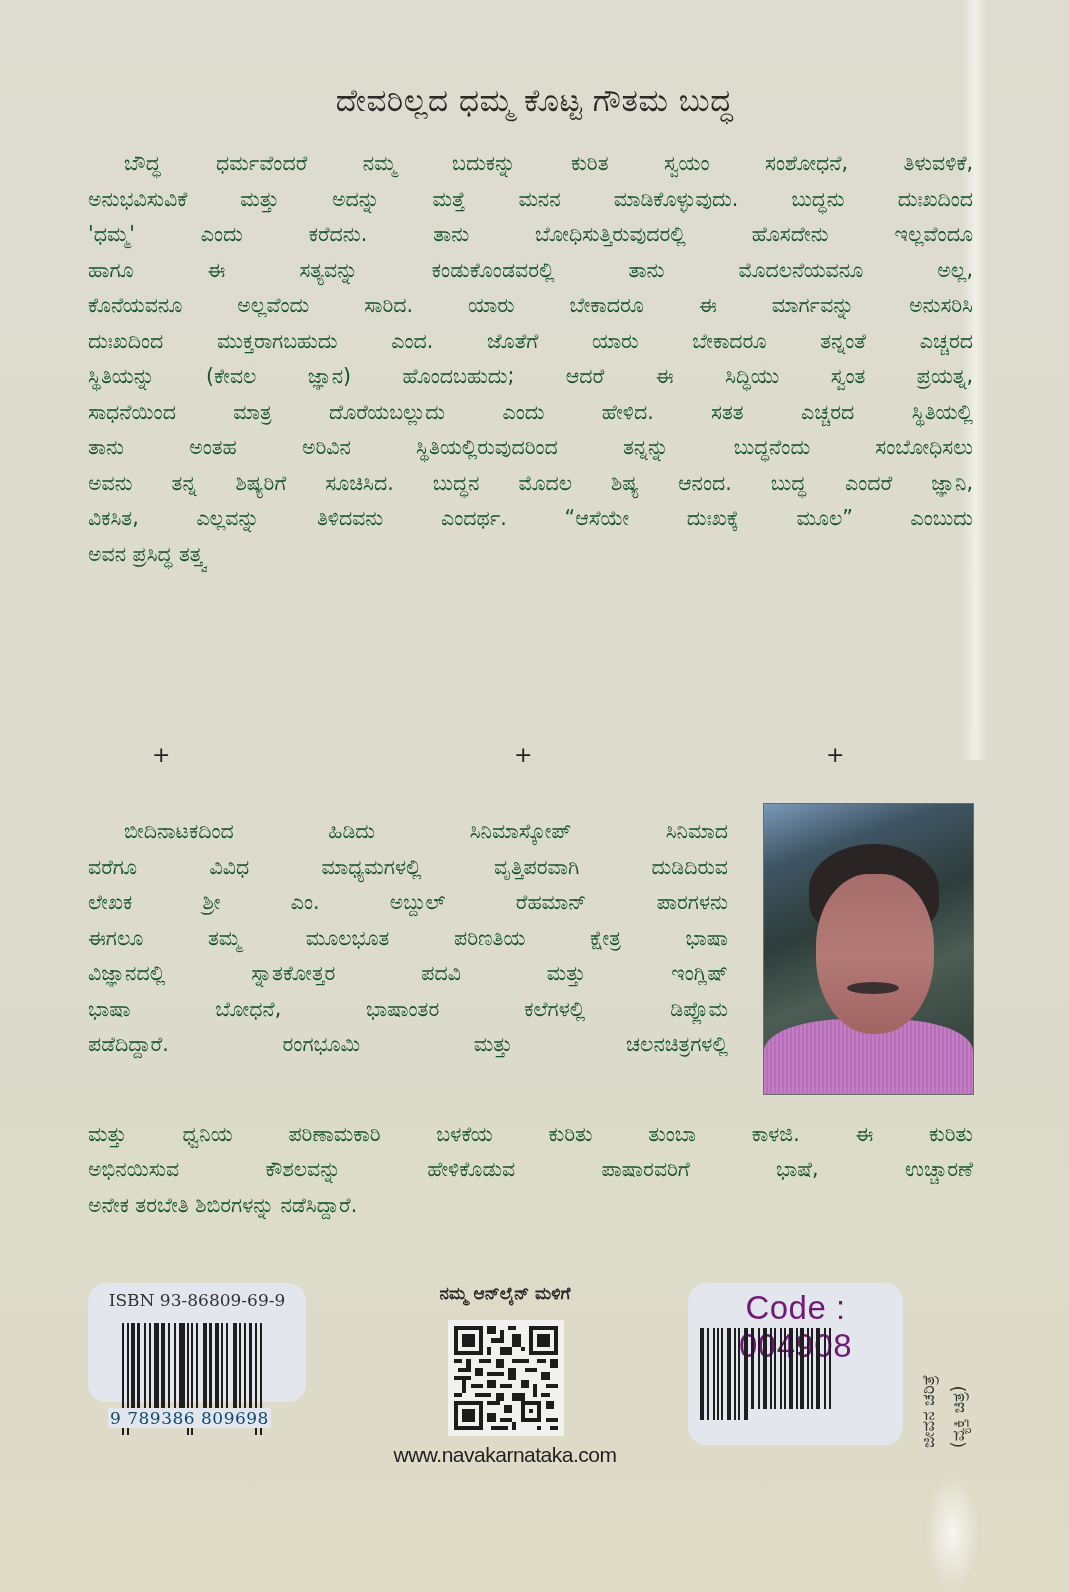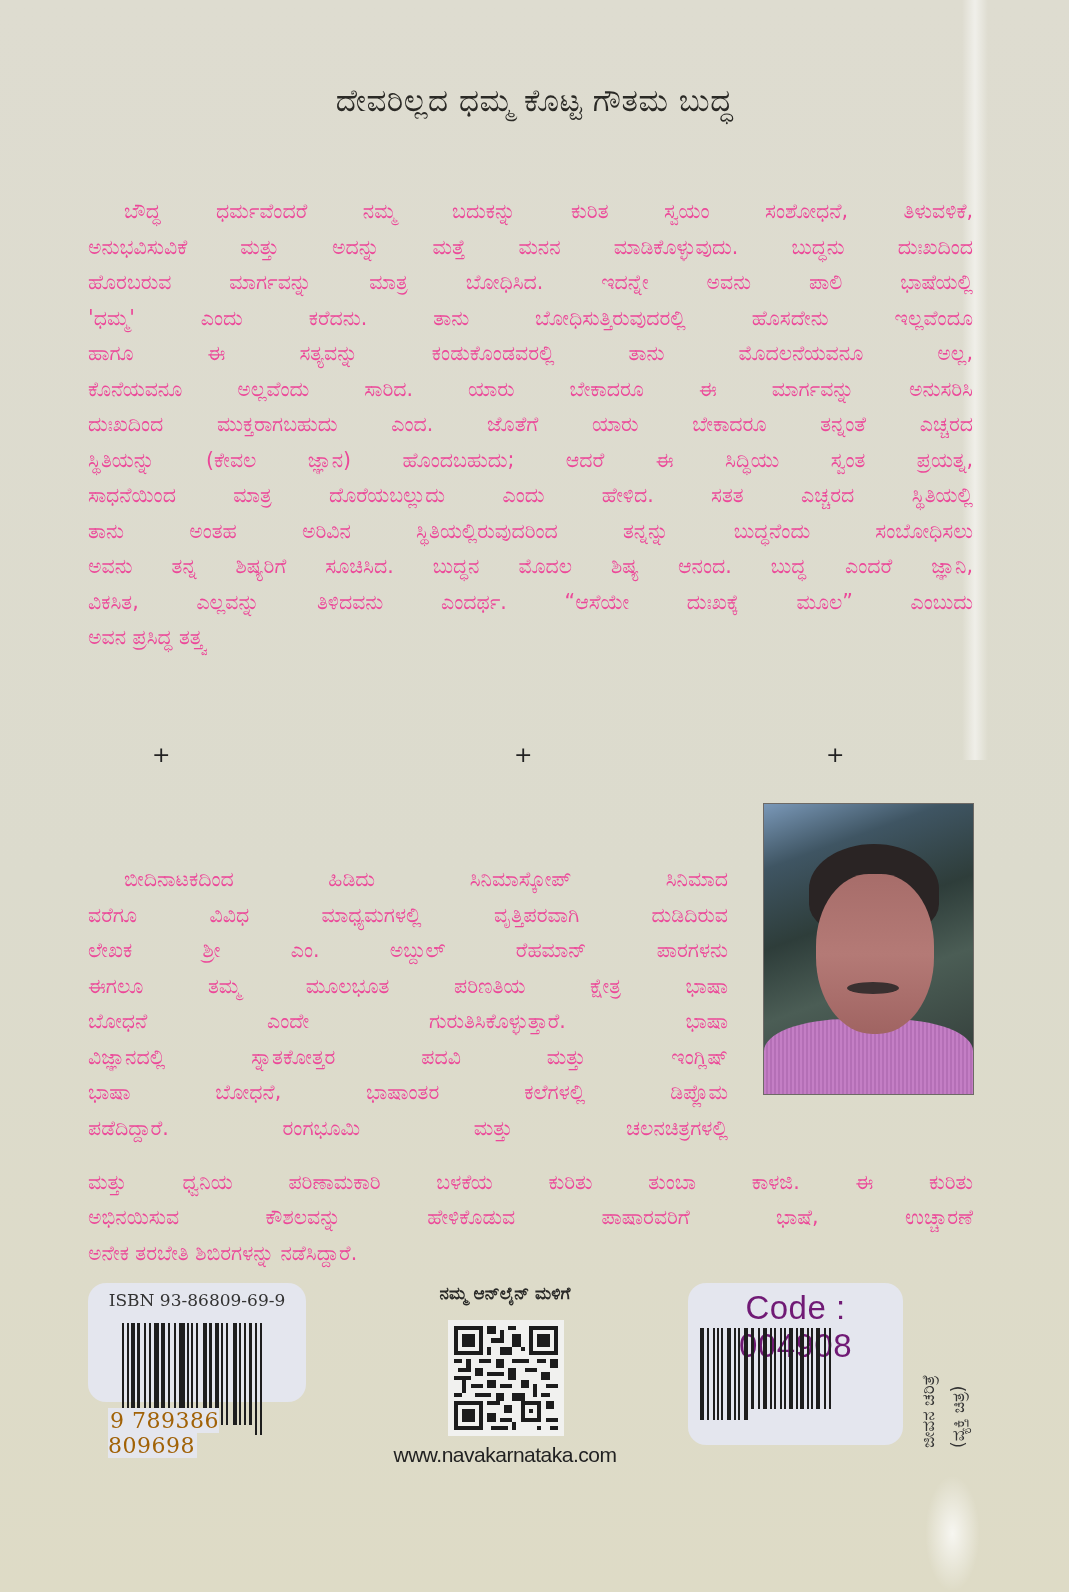--- a/index.html
+++ b/index.html
@@ -17,21 +17,21 @@
     position: absolute; left: 925px; top: 1475px; width: 55px; height: 117px;
     background: radial-gradient(ellipse at center, rgba(255,255,255,0.75) 0%, rgba(255,255,255,0) 70%);
     pointer-events: none;
   }
   .title {
     position: absolute; left: 0; width: 1069px; top: 82px; text-align: center;
     font-size: 31px; letter-spacing: 0.5px; color: #2b2a26;
   }
   .para {
     position: absolute; left: 88px; width: 885px;
-    font-size: 20.5px; line-height: 35.5px; text-align: justify; color: #ec4899; margin-top: 48px;
+    font-size: 20.5px; line-height: 35.5px; text-align: justify; color: #14532d;
   }
   .para .line { display: block; white-space: nowrap; text-align-last: justify; text-align: justify; }
   .para .line.last { text-align-last: left; }
   .indent { padding-left: 36px; }
   .p1 { top: 146px; }
   .ornaments { position: absolute; top: 742px; left: 0; width: 1069px; height: 30px; }
   .orn { position: absolute; font-size: 22px; color: #222; }
   .p2 { top: 814px; width: 640px; }
   .p3 { top: 1080px; width: 885px; }
   .photo {
@@ -44,21 +44,21 @@
   .photo .mustache { position: absolute; left: 83px; top: 178px; width: 52px; height: 12px; border-radius: 50%; background: #3a3030; }
   .photo .shirt { position: absolute; left: 0; top: 215px; width: 209px; height: 80px; background: repeating-linear-gradient(90deg, #c47ec5 0px, #c47ec5 2px, #b46fb6 2px, #b46fb6 4px); border-radius: 40% 40% 0 0; }
   .label {
     position: absolute; background: #e4e6ee; border-radius: 18px;
   }
   .isbn-label { left: 88px; top: 1283px; width: 218px; height: 119px; text-decoration: underline; }
   .isbn-text { position: absolute; top: 7px; left: 0; width: 100%; text-align: center; font-family: "DejaVu Serif", serif; font-size: 17px; color: #333; }
   .barcode { position: absolute; display: flex; align-items: stretch; gap: 0; }
   .barcode span { display: block; background: #1e1e1e; }
   .isbn-bars { left: 34px; top: 40px; height: 102px; width: 180px; }
-  .isbn-num { position: absolute; top: 125px; left: 20px; width: 190px; font-family: "DejaVu Serif", serif; font-size: 22px; color: #a16207; letter-spacing: 0.5px; background: transparent; }
+  .isbn-num { position: absolute; top: 125px; left: 20px; width: 190px; font-family: "DejaVu Serif", serif; font-size: 17px; color: #0c4a6e; letter-spacing: 0.5px; background: transparent; }
   .isbn-num span { background: #e4e6ee; padding: 0 2px; }
   .shop-title { position: absolute; left: 355px; top: 1283px; width: 300px; text-align: center; font-size: 17px; font-weight: bold; color: #2a2a28; }
   .qr { position: absolute; left: 448px; top: 1320px; width: 116px; height: 116px; background: #f1f1ef; padding: 6px; box-sizing: border-box; }
   .qr svg { width: 104px; height: 104px; display: block; }
   .url { position: absolute; left: 355px; top: 1443px; width: 300px; text-align: center; font-family: "Liberation Sans Narrow", "Liberation Sans", sans-serif; font-size: 21px; color: #222; letter-spacing: -0.5px; }
   .code-label { left: 688px; top: 1283px; width: 215px; height: 162px; }
   .code-text { position: absolute; top: 6px; left: 0; width: 100%; text-align: center; font-family: "Liberation Sans", sans-serif; font-size: 33px; color: #701a75; letter-spacing: 0.5px; }
   .code-bars { left: 12px; top: 45px; height: 92px; width: 200px; }
   .price { position: absolute; top: 123px; left: 0; width: 100%; text-align: center; font-family: "Liberation Sans", sans-serif; font-size: 27px; color: #1d1d1d; }
   .price-bg { position: absolute; top: 126px; left: 60px; width: 95px; height: 32px; background: #e4e6ee; }
@@ -76,21 +76,20 @@
 <body>
 
 <div class="glare"></div>
 <div class="glare2"></div>
 
 <div class="title">ದೇವರಿಲ್ಲದ ಧಮ್ಮ ಕೊಟ್ಟ ಗೌತಮ ಬುದ್ಧ</div>
 
 <div class="para p1">
   <span class="line indent">ಬೌದ್ಧ ಧರ್ಮವೆಂದರೆ ನಮ್ಮ ಬದುಕನ್ನು ಕುರಿತ ಸ್ವಯಂ ಸಂಶೋಧನೆ, ತಿಳುವಳಿಕೆ,</span>
   <span class="line">ಅನುಭವಿಸುವಿಕೆ ಮತ್ತು ಅದನ್ನು ಮತ್ತೆ ಮನನ ಮಾಡಿಕೊಳ್ಳುವುದು. ಬುದ್ಧನು ದುಃಖದಿಂದ</span>
-  <span class="line">ಹೊರಬರುವ ಮಾರ್ಗವನ್ನು ಮಾತ್ರ ಬೋಧಿಸಿದ. ಇದನ್ನೇ ಅವನು ಪಾಲಿ ಭಾಷೆಯಲ್ಲಿ</span>
   <span class="line">'ಧಮ್ಮ' ಎಂದು ಕರೆದನು. ತಾನು ಬೋಧಿಸುತ್ತಿರುವುದರಲ್ಲಿ ಹೊಸದೇನು ಇಲ್ಲವೆಂದೂ</span>
   <span class="line">ಹಾಗೂ ಈ ಸತ್ಯವನ್ನು ಕಂಡುಕೊಂಡವರಲ್ಲಿ ತಾನು ಮೊದಲನೆಯವನೂ ಅಲ್ಲ,</span>
   <span class="line">ಕೊನೆಯವನೂ ಅಲ್ಲವೆಂದು ಸಾರಿದ. ಯಾರು ಬೇಕಾದರೂ ಈ ಮಾರ್ಗವನ್ನು ಅನುಸರಿಸಿ</span>
   <span class="line">ದುಃಖದಿಂದ ಮುಕ್ತರಾಗಬಹುದು ಎಂದ. ಜೊತೆಗೆ ಯಾರು ಬೇಕಾದರೂ ತನ್ನಂತೆ ಎಚ್ಚರದ</span>
   <span class="line">ಸ್ಥಿತಿಯನ್ನು (ಕೇವಲ ಜ್ಞಾನ) ಹೊಂದಬಹುದು; ಆದರೆ ಈ ಸಿದ್ಧಿಯು ಸ್ವಂತ ಪ್ರಯತ್ನ,</span>
   <span class="line">ಸಾಧನೆಯಿಂದ ಮಾತ್ರ ದೊರೆಯಬಲ್ಲುದು ಎಂದು ಹೇಳಿದ. ಸತತ ಎಚ್ಚರದ ಸ್ಥಿತಿಯಲ್ಲಿ</span>
   <span class="line">ತಾನು ಅಂತಹ ಅರಿವಿನ ಸ್ಥಿತಿಯಲ್ಲಿರುವುದರಿಂದ ತನ್ನನ್ನು ಬುದ್ಧನೆಂದು ಸಂಬೋಧಿಸಲು</span>
   <span class="line">ಅವನು ತನ್ನ ಶಿಷ್ಯರಿಗೆ ಸೂಚಿಸಿದ. ಬುದ್ಧನ ಮೊದಲ ಶಿಷ್ಯ ಆನಂದ. ಬುದ್ಧ ಎಂದರೆ ಜ್ಞಾನಿ,</span>
   <span class="line">ವಿಕಸಿತ, ಎಲ್ಲವನ್ನು ತಿಳಿದವನು ಎಂದರ್ಥ. “ಆಸೆಯೇ ದುಃಖಕ್ಕೆ ಮೂಲ” ಎಂಬುದು</span>
   <span class="line last">ಅವನ ಪ್ರಸಿದ್ಧ ತತ್ತ್ವ</span>
@@ -100,21 +99,20 @@
   <span class="orn" style="left:152px">+</span>
   <span class="orn" style="left:514px">+</span>
   <span class="orn" style="left:826px">+</span>
 </div>
 
 <div class="para p2">
   <span class="line indent">ಬೀದಿನಾಟಕದಿಂದ ಹಿಡಿದು ಸಿನಿಮಾಸ್ಕೋಪ್ ಸಿನಿಮಾದ</span>
   <span class="line">ವರೆಗೂ ವಿವಿಧ ಮಾಧ್ಯಮಗಳಲ್ಲಿ ವೃತ್ತಿಪರವಾಗಿ ದುಡಿದಿರುವ</span>
   <span class="line">ಲೇಖಕ ಶ್ರೀ ಎಂ. ಅಬ್ದುಲ್ ರೆಹಮಾನ್ ಪಾರಗಳನು</span>
   <span class="line">ಈಗಲೂ ತಮ್ಮ ಮೂಲಭೂತ ಪರಿಣತಿಯ ಕ್ಷೇತ್ರ ಭಾಷಾ</span>
-  <span class="line">ಬೋಧನೆ ಎಂದೇ ಗುರುತಿಸಿಕೊಳ್ಳುತ್ತಾರೆ. ಭಾಷಾ</span>
   <span class="line">ವಿಜ್ಞಾನದಲ್ಲಿ ಸ್ನಾತಕೋತ್ತರ ಪದವಿ ಮತ್ತು ಇಂಗ್ಲಿಷ್</span>
   <span class="line">ಭಾಷಾ ಬೋಧನೆ, ಭಾಷಾಂತರ ಕಲೆಗಳಲ್ಲಿ ಡಿಪ್ಲೊಮ</span>
   <span class="line">ಪಡೆದಿದ್ದಾರೆ. ರಂಗಭೂಮಿ ಮತ್ತು ಚಲನಚಿತ್ರಗಳಲ್ಲಿ</span>
 </div>
 
 <div class="para p3" style="top:1081px;">
   <span class="line" style="visibility:hidden">.</span>
   <span class="line">ಮತ್ತು ಧ್ವನಿಯ ಪರಿಣಾಮಕಾರಿ ಬಳಕೆಯ ಕುರಿತು ತುಂಬಾ ಕಾಳಜಿ. ಈ ಕುರಿತು</span>
   <span class="line">ಅಭಿನಯಿಸುವ ಕೌಶಲವನ್ನು ಹೇಳಿಕೊಡುವ ಪಾಷಾರವರಿಗೆ ಭಾಷೆ, ಉಚ್ಚಾರಣೆ</span>
   <span class="line last">ಅನೇಕ ತರಬೇತಿ ಶಿಬಿರಗಳನ್ನು ನಡೆಸಿದ್ದಾರೆ.</span>

